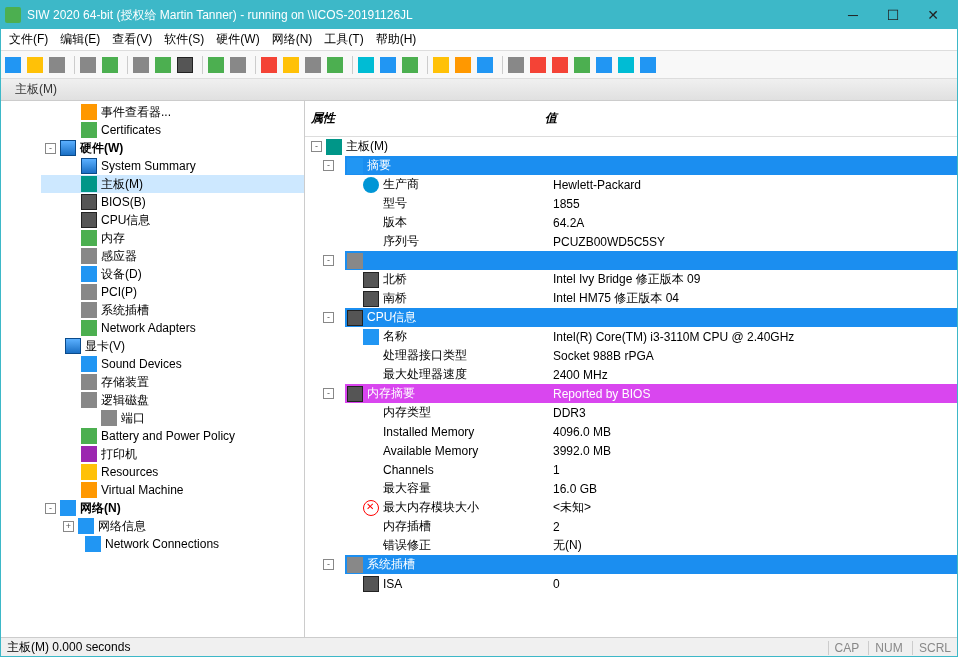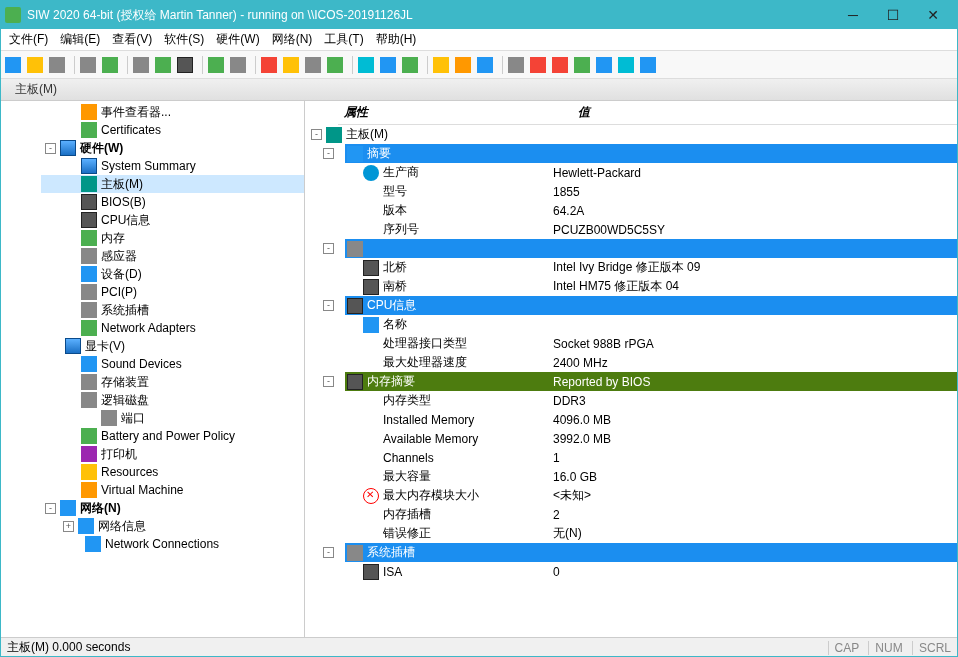--- a/index.html
+++ b/index.html
@@ -22,21 +22,21 @@
 .main { display: flex; height: 536px; }
 .sidebar { width: 264px; border-right: 1px solid #ccc; overflow-y: auto; background: #fff; padding-top:2px;margin-left:40px;}
 .content { flex: 1; overflow-y: auto; background: #fff; }
 
 .tree-row { display: flex; align-items: center; height: 18px; padding-left: 4px; cursor: pointer; white-space:nowrap;}
 .tree-row.selected { background: #cde8ff; }
 .tree-toggle { width: 11px; height: 11px; border: 1px solid #888; display: inline-flex; align-items:center; justify-content:center; font-size: 9px; line-height: 9px; margin-right: 4px; color:#555; background:#fff;}
 .tree-icon { width: 16px; height: 16px; margin-right: 4px; display:inline-block; }
 .tree-label { }
 
-.headers { display: flex; height: 24px; align-items: center; font-style: italic; font-weight: bold; font-size: 15px; border-bottom: 1px solid #ddd; margin-left: 33px; }
+.headers { display: flex; height: 36px; align-items: center; font-style: italic; font-weight: bold; font-size: 15px; border-bottom: 1px solid #ddd; }
 .headers .h1 { width: 240px; padding-left: 6px; }
 .headers .h2 { flex: 1; }
 
 .prop-row { display: flex; align-items: center; height: 19px; white-space:nowrap;}
 .prop-name { display: flex; align-items: center; }
 .prop-val { }
 .ind-toggle { width: 11px; height: 11px; border: 1px solid #888; display: inline-flex; align-items:center; justify-content:center; font-size: 9px; line-height: 9px; margin-right: 2px; background:#fff; color:#555;}
 .picon { width: 16px; height: 16px; margin: 0 4px 0 2px; display:inline-block;}
 
 .statusbar { height: 20px; background: #f0f0f0; border-top: 1px solid #ccc; display: flex; align-items: center; padding: 0 6px; font-size: 12px; }
@@ -362,40 +362,41 @@
           <div style="flex: 1 1 0%; background: rgb(27, 142, 240); color: rgb(255, 255, 255); display: flex; align-items: center; height: 19px;">
             <span class="picon ic-chip"></span>
             <span style="width: 186px;">CPU信息</span>
           </div>
         </div>
         <div class="prop-row">
           <div class="prop-name" style="width: 248px; overflow: hidden; padding-left: 56px;">
             <span class="picon ic-blue"></span>
             <span>名称</span>
           </div>
+          <div class="prop-val" style="flex: 1 1 0%;">Intel(R) Core(TM) i3-3110M CPU @ 2.40GHz</div>
         </div>
         <div class="prop-row">
           <div class="prop-name" style="width: 248px; overflow: hidden; padding-left: 56px;">
             <span style="display: inline-block; width: 22px;"></span>
             <span>处理器接口类型</span>
           </div>
           <div class="prop-val" style="flex: 1 1 0%;">Socket 988B rPGA</div>
         </div>
         <div class="prop-row">
           <div class="prop-name" style="width: 248px; overflow: hidden; padding-left: 56px;">
             <span style="display: inline-block; width: 22px;"></span>
             <span>最大处理器速度</span>
           </div>
           <div class="prop-val" style="flex: 1 1 0%;">2400 MHz</div>
         </div>
         <div class="prop-row">
           <div style="width: 40px; display: flex; align-items: center; padding-left: 18px;">
             <span class="ind-toggle">-</span>
           </div>
-          <div style="flex: 1 1 0%; background: #4d7c0f; color: rgb(255, 255, 255); display: flex; align-items: center; height: 19px;">
+          <div style="flex: 1 1 0%; background: #d946ef; color: rgb(255, 255, 255); display: flex; align-items: center; height: 19px;">
             <span class="picon ic-chip"></span>
             <span style="width: 186px;">内存摘要</span>
             <span>Reported by BIOS</span>
           </div>
         </div>
         <div class="prop-row">
           <div class="prop-name" style="width: 248px; overflow: hidden; padding-left: 56px;">
             <span style="display: inline-block; width: 22px;"></span>
             <span>内存类型</span>
           </div>

